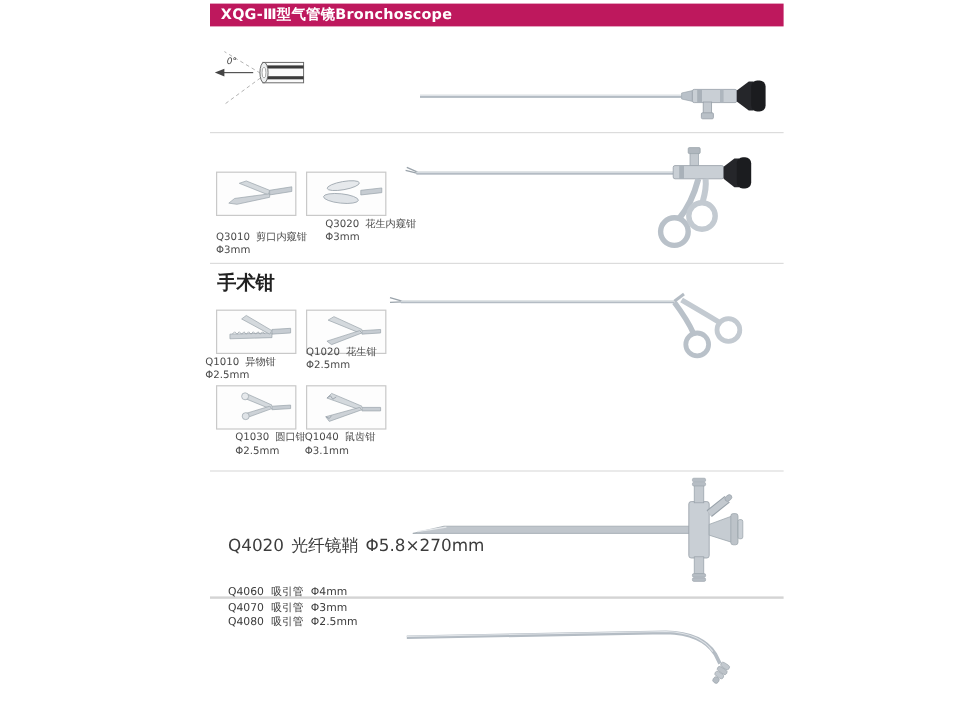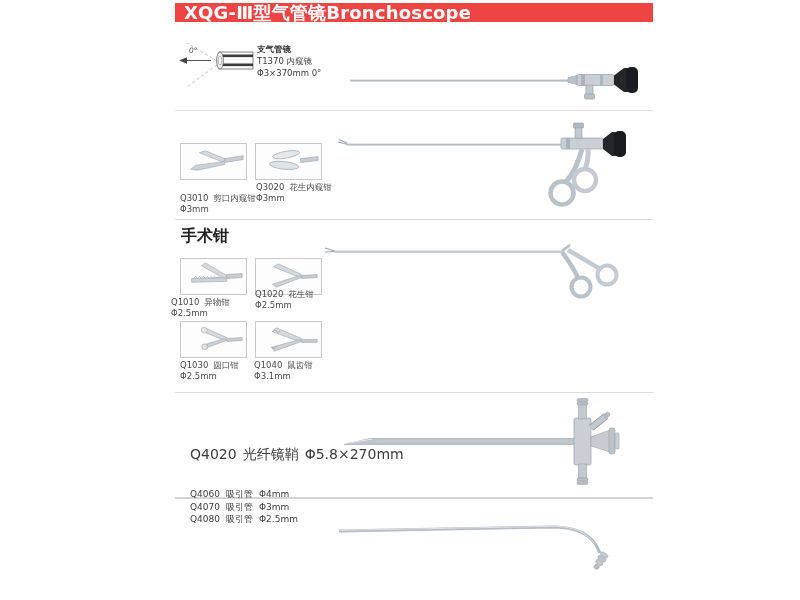--- a/index.html
+++ b/index.html
@@ -1,19 +1,19 @@
 <!DOCTYPE html>
 <html><head>
 <meta charset="utf-8">
 <style>
   html,body{margin:0;padding:0;background:#fff;}
   .page{position:relative;width:800px;height:600px;background:#ffffff;overflow:hidden;
         font-family:"DejaVu Sans","Liberation Sans",sans-serif;}
-  .title-bar{position:absolute;left:175px;top:3px;width:478px;height:19px;background:#ef4444;
-             color:#ffffff;font-size:18px;font-weight:bold;line-height:19px;padding-left:9px;
+  .title-bar{position:absolute;left:175px;top:3px;width:478px;height:19px;background:#be185d;
+             color:#ffffff;font-size:12px;font-weight:bold;line-height:19px;padding-left:9px;
              box-sizing:border-box;letter-spacing:.2px;}
   .divider{position:absolute;left:175px;width:478px;height:1px;background:#dcdcdc;}
   .divider.thick{height:2px;background:#d4d4d4;}
   .abs{position:absolute;}
   .scope-text{position:absolute;left:257px;top:43px;font-size:8.5px;line-height:12px;color:#3c3c3c;}
   .scope-text .b{font-weight:bold;}
   .surg-title{position:absolute;left:181px;top:226px;font-size:16px;font-weight:bold;color:#222;}
   .thumb{position:absolute;width:67px;height:37px;border:1px solid #c9c9c9;background:#fdfdfd;box-sizing:border-box;}
   .thumb svg{width:100%;height:100%;display:block;}
   .thumb-label{position:absolute;width:80px;font-size:8.5px;line-height:10.5px;color:#4a4a4a;}
@@ -43,25 +43,20 @@
     <text x="12" y="13" font-size="7.5" fill="#444" font-style="italic">0°</text>
     <g>
       <rect x="42" y="12" width="34" height="17" fill="#fafafa" stroke="#666" stroke-width="0.8"></rect>
       <rect x="42" y="14.5" width="34" height="2.6" fill="#3a3a3a"></rect>
       <rect x="42" y="23.5" width="34" height="2.6" fill="#3a3a3a"></rect>
       <ellipse cx="43" cy="20.5" rx="3.4" ry="8.6" fill="#eceeef" stroke="#666" stroke-width="0.8"></ellipse>
       <ellipse cx="43" cy="20.5" rx="1.6" ry="4.5" fill="#ffffff" stroke="#888" stroke-width="0.6"></ellipse>
     </g>
   </svg>
 
-  <div class="scope-text">
-    <div class="b">支气管镜</div>
-    <div>T1370  内窥镜</div>
-    <div>Φ3×370mm 0°</div>
-  </div>
 
   <svg class="abs" style="left:348px;top:58px" width="297" height="48" viewBox="0 0 297 48">
     <rect x="2" y="21" width="218" height="2.6" fill="#b4bcc4"></rect>
     <rect x="2" y="21" width="218" height="1" fill="#dfe3e7"></rect>
     <polygon points="220,19.5 229,17.5 229,26.5 220,24.5" fill="#b9c1c9" stroke="#949da6" stroke-width="0.5"></polygon>
     <rect x="229" y="16.5" width="37" height="11" rx="1.5" fill="#c9cfd5" stroke="#98a1a9" stroke-width="0.7"></rect>
     <rect x="233" y="16.5" width="4" height="11" fill="#a9b1b9"></rect>
     <rect x="252" y="16.5" width="3" height="11" fill="#aeb6be"></rect>
     <rect x="238" y="27" width="7" height="10" fill="#c3c9cf" stroke="#98a1a9" stroke-width="0.7"></rect>
     <rect x="236.5" y="36" width="10" height="5" rx="1" fill="#b9c0c7" stroke="#98a1a9" stroke-width="0.7"></rect>
@@ -101,21 +96,21 @@
     <svg viewBox="0 0 65 36">
       <path d="M63,13 L45,15 L45,19 L63,17 Z" fill="#c6ccd2" stroke="#9aa3ab" stroke-width="0.6"></path>
       <ellipse cx="30" cy="11" rx="14" ry="3.5" transform="rotate(-10 30 11)" fill="#e6e9ec" stroke="#9aa3ab" stroke-width="0.7"></ellipse>
       <ellipse cx="28" cy="22" rx="15" ry="4" transform="rotate(6 28 22)" fill="#dfe3e7" stroke="#9aa3ab" stroke-width="0.7"></ellipse>
     </svg>
   </div>
   <div class="thumb-label" style="left:180px;top:193px">
     <div><span>Q3010</span><span class="nm">剪口内窥钳</span></div>
     <div>Φ3mm</div>
   </div>
-  <div class="thumb-label" style="left:256px;top:182px">
+  <div class="thumb-label" style="left:271px;top:182px">
     <div><span>Q3020</span><span class="nm">花生内窥钳</span></div>
     <div>Φ3mm</div>
   </div>
 
   <div class="divider" style="top:219px"></div>
 
   <div class="surg-title">手术钳</div>
 
   <svg class="abs" style="left:320px;top:238px" width="330" height="72" viewBox="0 0 330 72">
     <path d="M5,10 L15,13" stroke="#9aa3ab" stroke-width="1.1" fill="none"></path>
@@ -166,21 +161,21 @@
   </div>
   <div class="thumb" style="left:255px;top:321px">
     <svg viewBox="0 0 65 36">
       <path d="M62,18 L46,18 L46,21 L62,21 Z" fill="#c6ccd2" stroke="#9aa3ab" stroke-width="0.6"></path>
       <path d="M46,17 L20,6 L16,10 L44,20 Z" fill="#d4d9dd" stroke="#9aa3ab" stroke-width="0.6"></path>
       <polyline points="16,10 19,8 21,11 24,9" fill="none" stroke="#9aa3ab" stroke-width="0.8"></polyline>
       <path d="M46,20 L18,30 L15,26 L44,18 Z" fill="#cdd2d7" stroke="#9aa3ab" stroke-width="0.6"></path>
       <polyline points="15,26 18,27.5 20,25" fill="none" stroke="#9aa3ab" stroke-width="0.8"></polyline>
     </svg>
   </div>
-  <div class="thumb-label" style="left:180px;top:360px">
+  <div class="thumb-label" style="left:196px;top:360px">
     <div><span>Q1030</span><span class="nm">圆口钳</span></div>
     <div>Φ2.5mm</div>
   </div>
   <div class="thumb-label" style="left:254px;top:360px">
     <div><span>Q1040</span><span class="nm">鼠齿钳</span></div>
     <div>Φ3.1mm</div>
   </div>
 
   <div class="divider" style="top:392px"></div>
 

